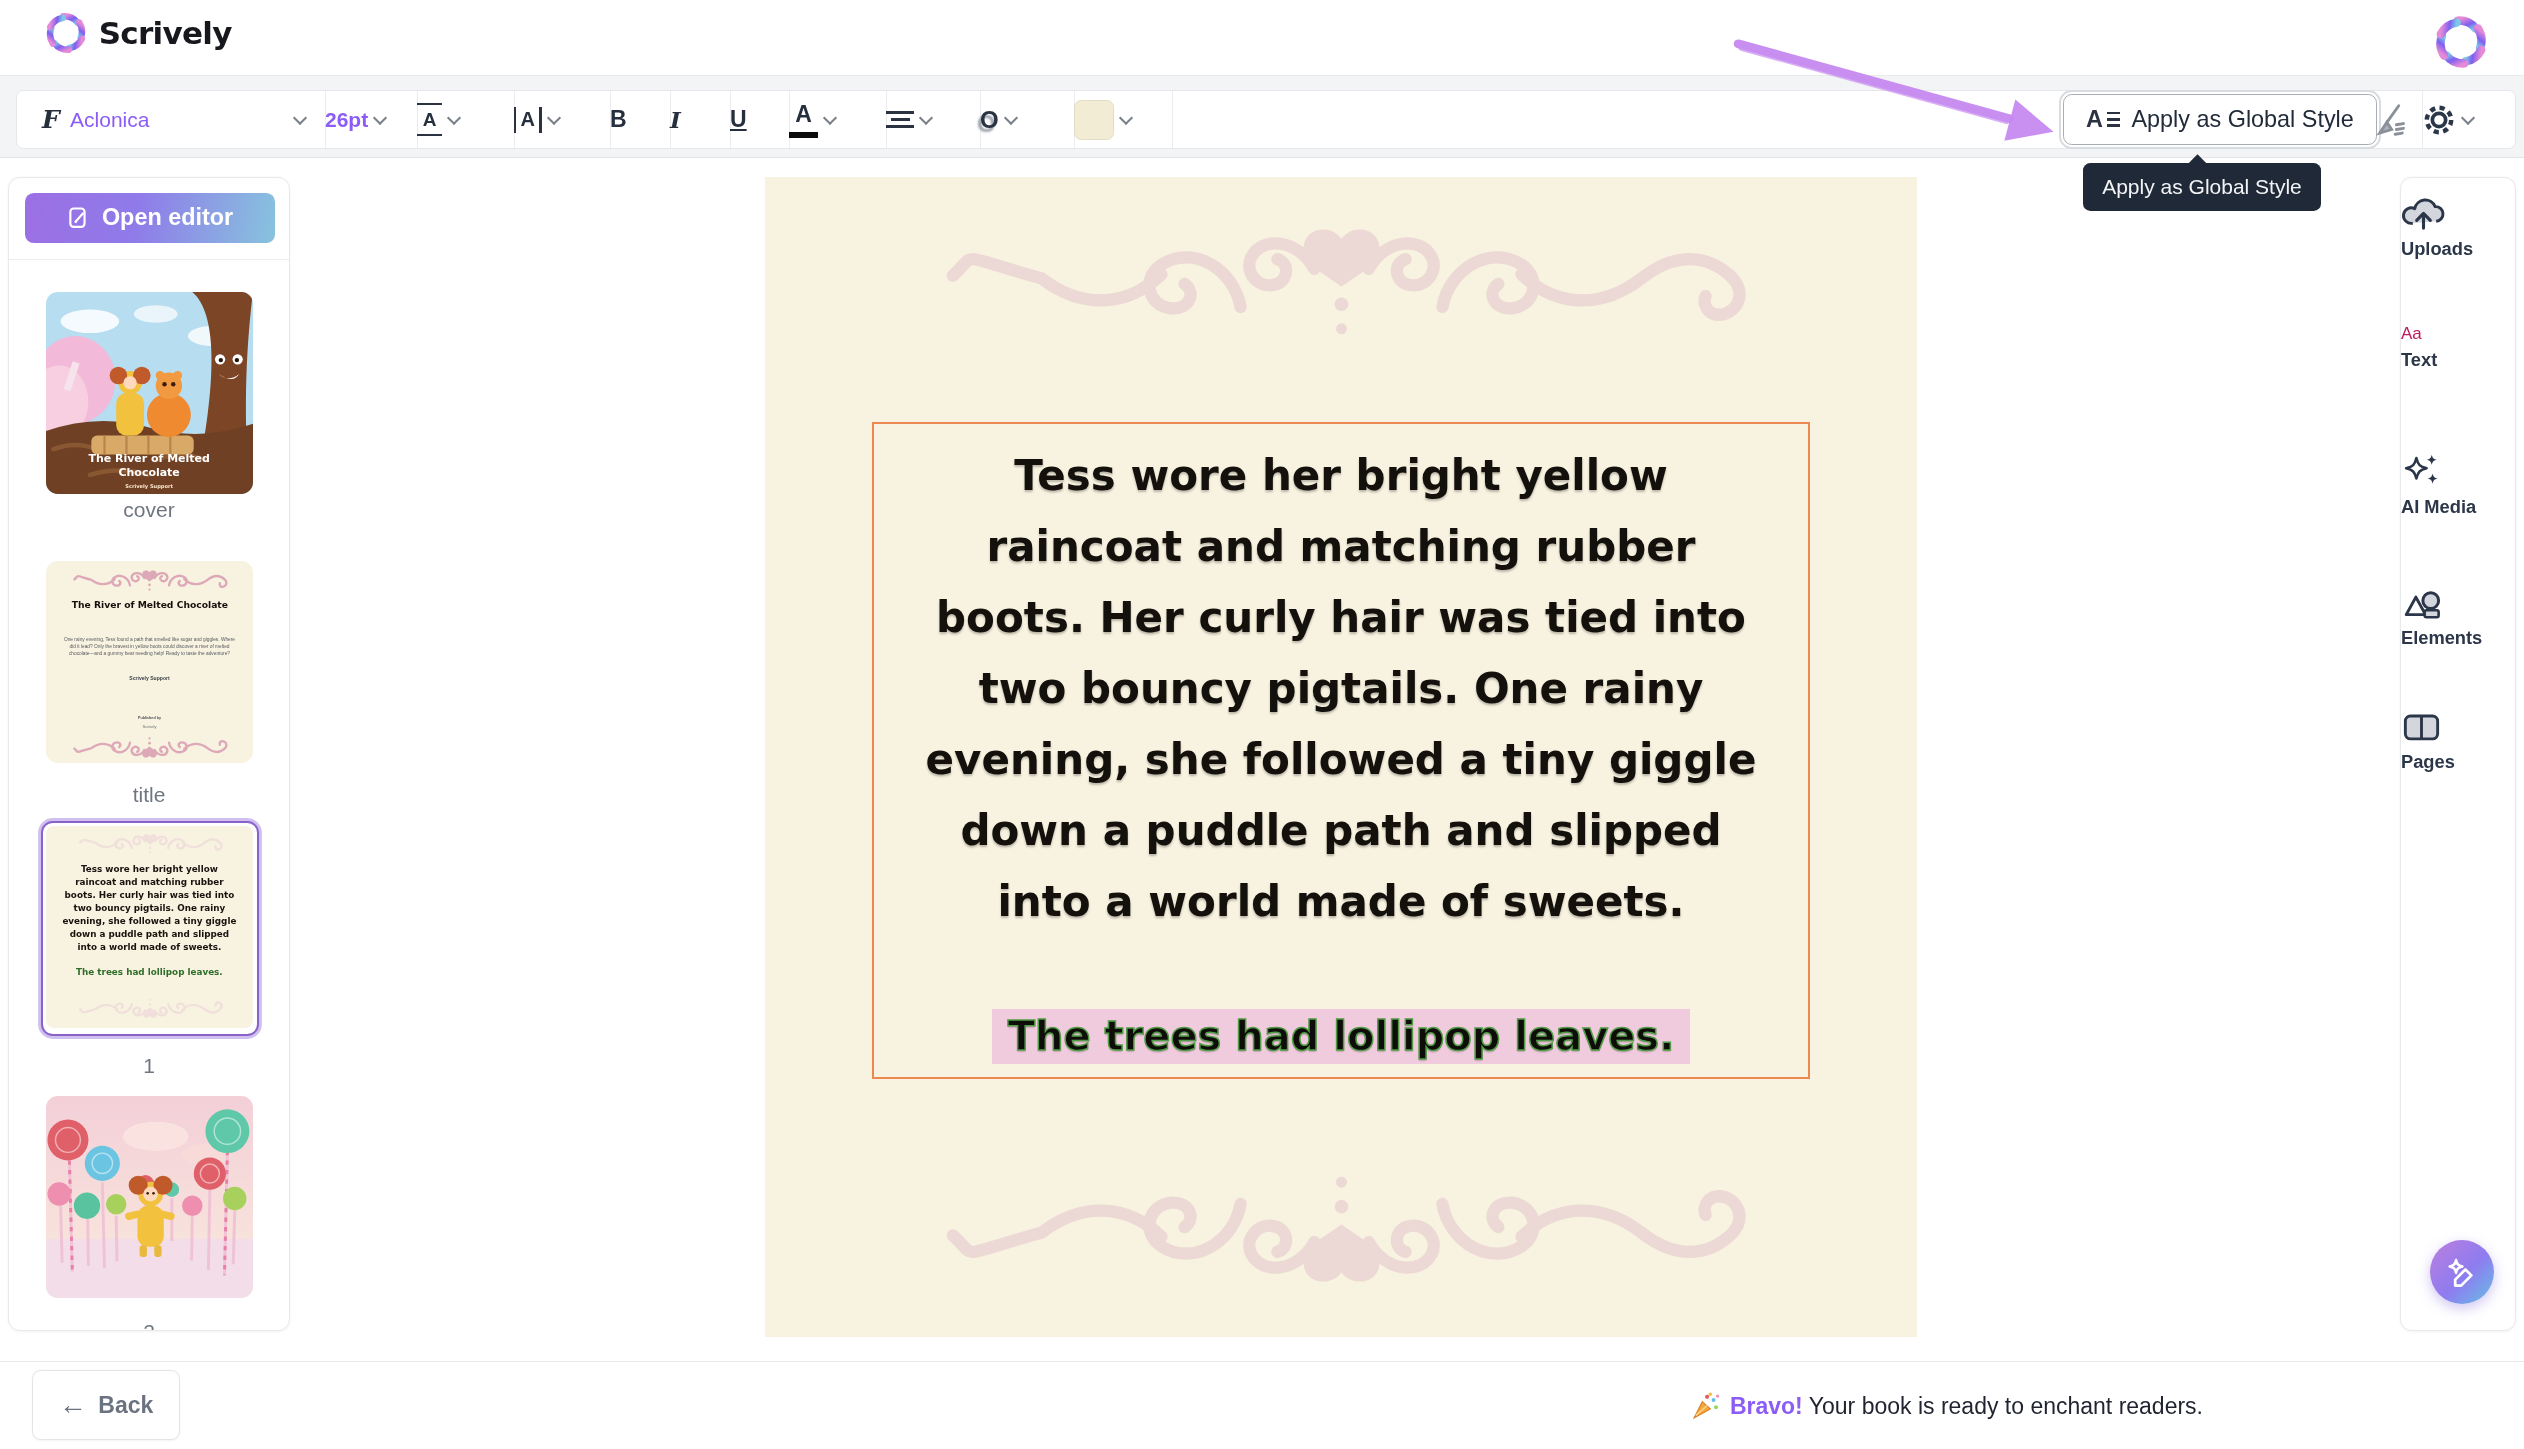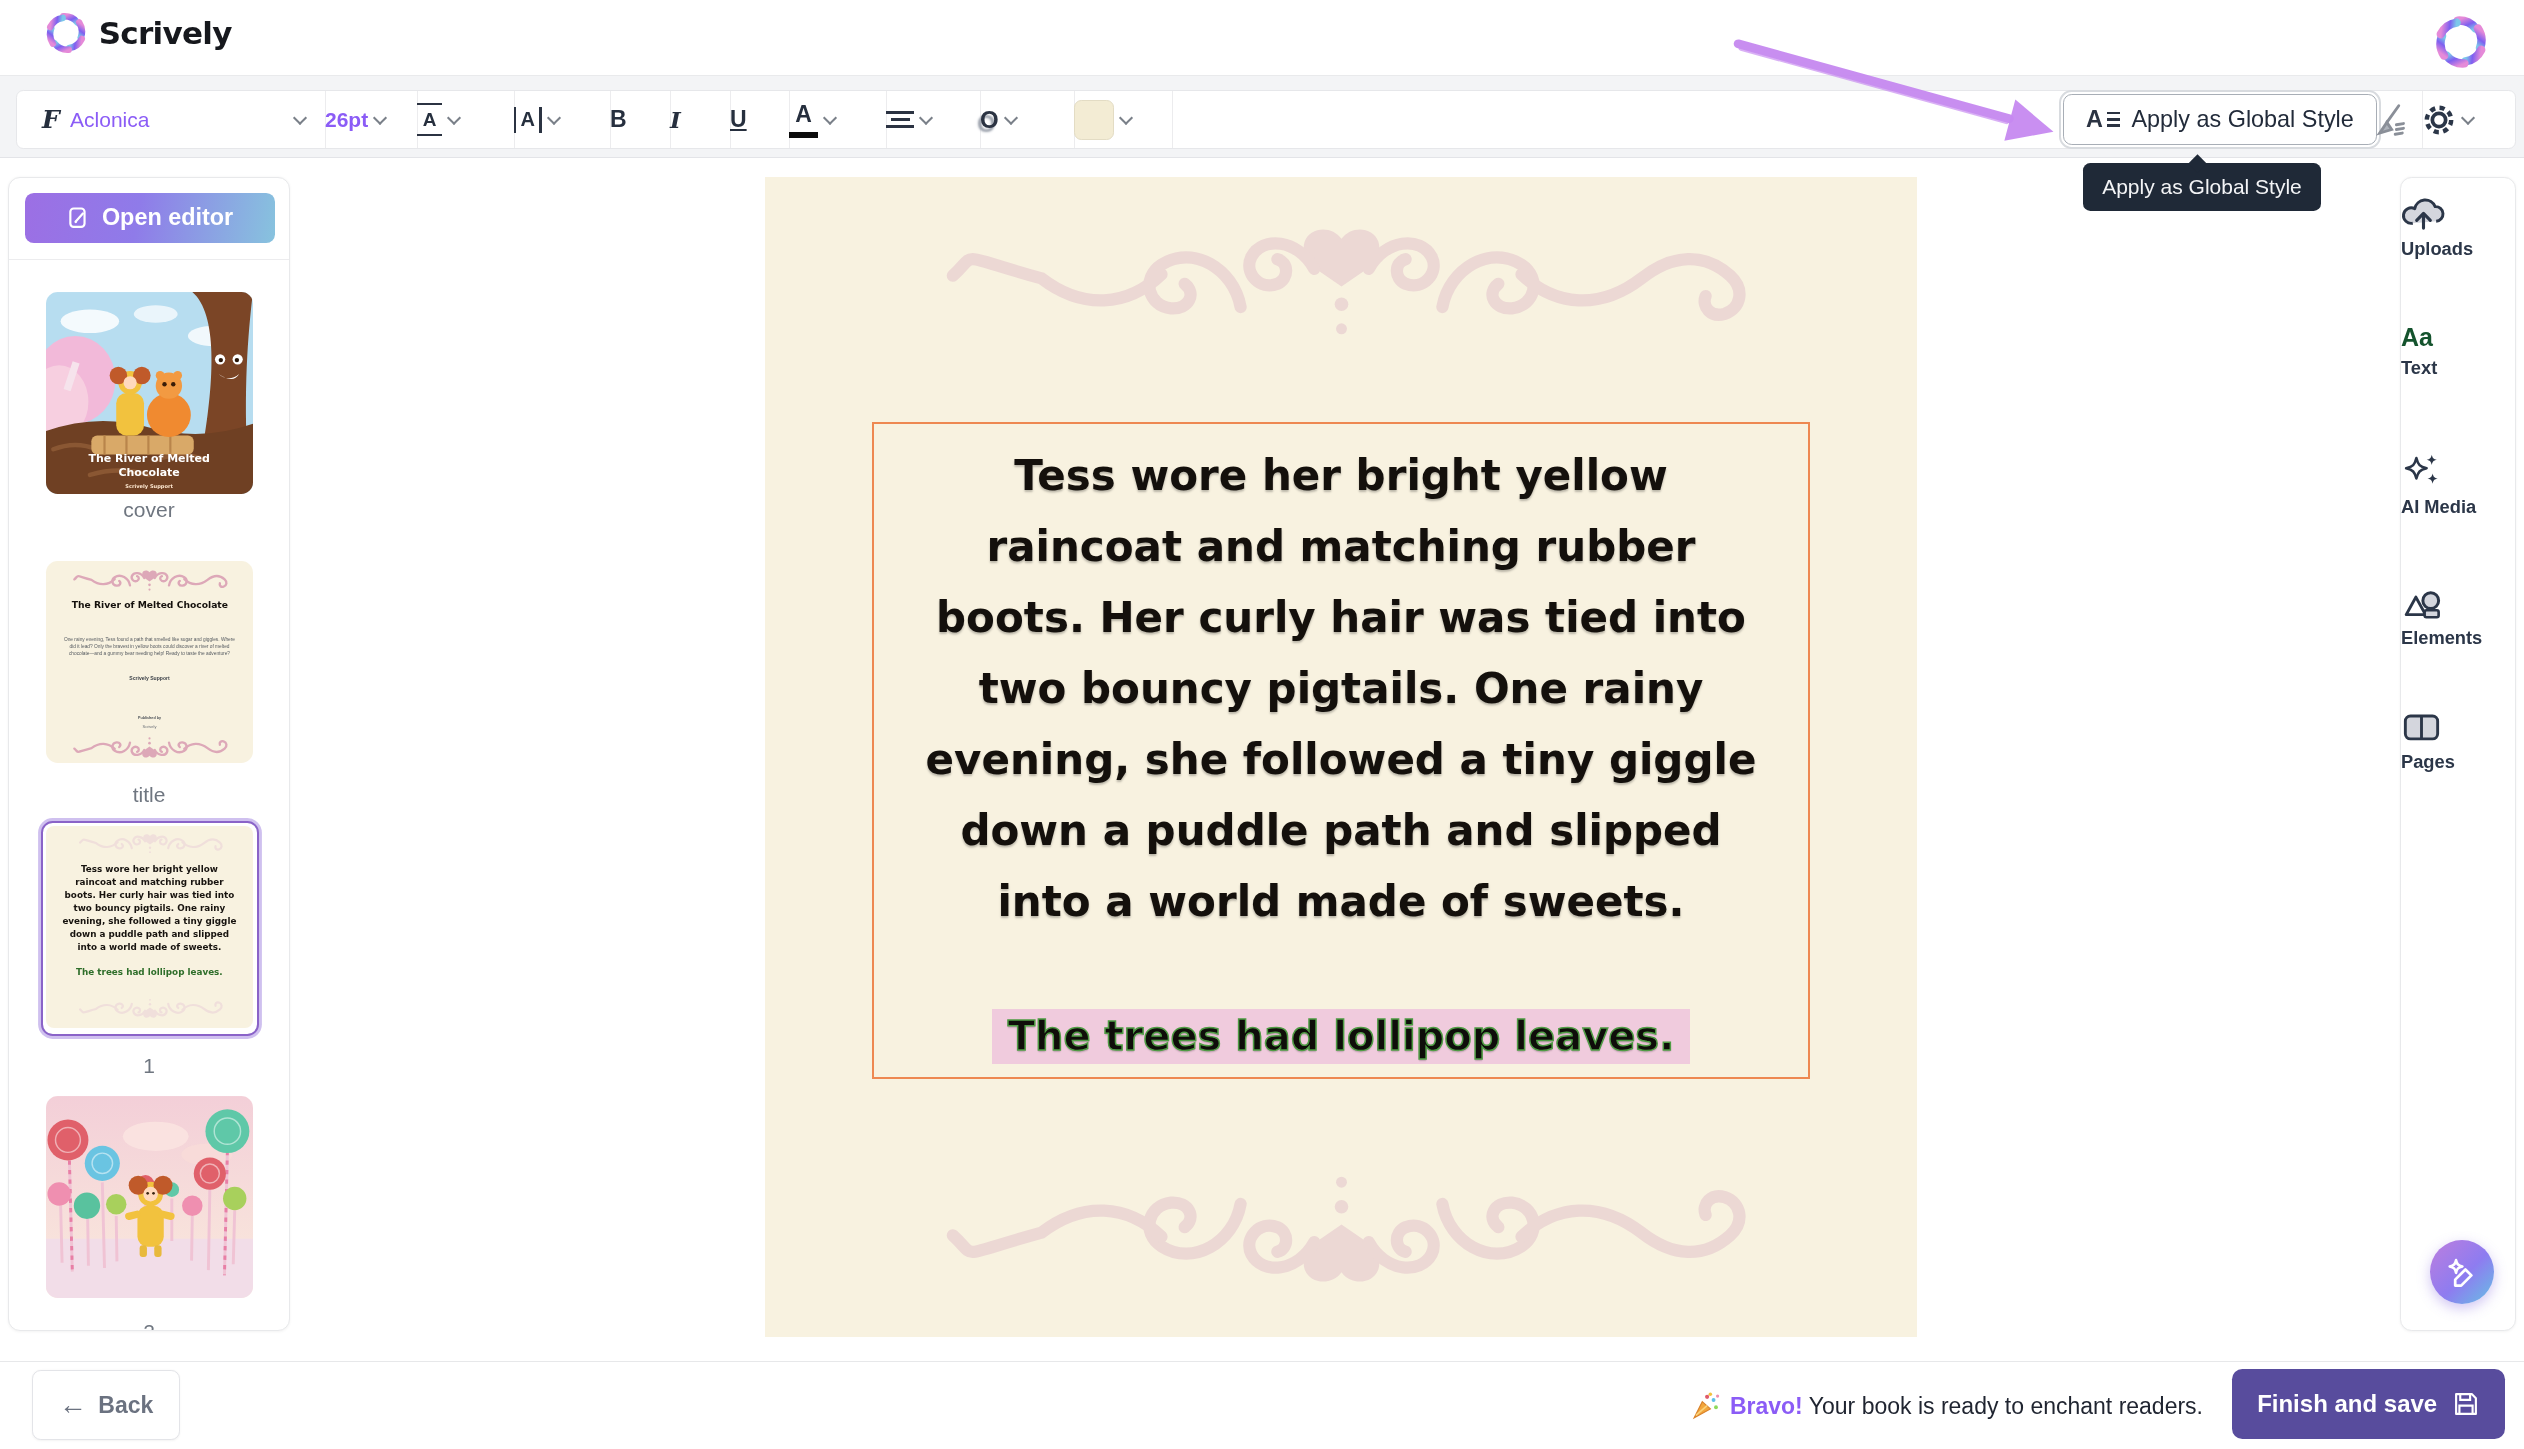--- a/index.html
+++ b/index.html
@@ -68,21 +68,21 @@
          text-shadow:0 2.2px 2.2px rgba(0,0,0,.25);}
   .hlrow{position:absolute;left:0;right:0;top:585px;text-align:center;}
   .hlspan{display:inline-block;background:#f0cbdd;padding:4.4px 16px;font-family:"DejaVu Sans",sans-serif;font-weight:700;
           font-size:40px;color:#0f0d0a;-webkit-text-stroke:1.5px #4f9c44;text-shadow:0 1.5px 1.5px rgba(0,0,0,.2);}
   .flour{position:absolute;left:111px;width:931px;height:150px;color:#ecd8d4;}
   
   .rpanel{position:absolute;left:2400px;top:177px;width:116px;height:1154px;background:#fff;border:0.7px solid #e8e9eb;
           border-radius:11.7px;box-sizing:border-box;box-shadow:0 0.7px 2.9px rgba(0,0,0,.05);}
   .ritem{position:absolute;left:0;width:115px;display:flex;flex-direction:column;align-items:flex-start;gap:7.3px;cursor:pointer;}
   .ritem .rlab{font-size:18.3px;font-weight:700;color:#2b3648;}
-  .rglyph{font-size:25px;font-weight:700;color:#14532d;line-height:1;}
+  .rglyph{font-size:17px;font-weight:400;color:#be185d;line-height:1;}
   .fab{position:absolute;left:2430px;top:1240px;width:64px;height:64px;border-radius:50%;
        background:linear-gradient(135deg,#bd7ede,#8e7cf0 55%,#66c0e4);display:flex;align-items:center;justify-content:center;
        box-shadow:0 4.4px 13px rgba(120,90,220,.35);cursor:pointer;z-index:30;}
   
   .footer{position:absolute;left:0;top:1361px;width:2525px;height:89px;background:#fff;border-top:0.7px solid #e7e8ea;}
   .backbtn{position:absolute;left:32px;top:8px;width:148px;height:70px;background:#fff;border:0.7px solid #e3e4e8;
            border-radius:8.8px;display:flex;align-items:center;justify-content:center;gap:11.7px;color:#6b7280;
            font-size:23px;font-weight:600;cursor:pointer;box-shadow:0 0.7px 2.2px rgba(0,0,0,.05);font-family:inherit;}
   .msg{position:absolute;right:322px;top:0;height:89px;display:flex;align-items:center;gap:10.3px;font-size:23px;color:#1f2430;}
   .msg b{color:#8b5cf6;text-align:center;}
@@ -487,24 +487,16 @@
         <path d="M6 29 L20 17" stroke="#fbd27a" stroke-width="2"></path>
         <circle cx="20" cy="6" r="2.6" fill="#e05c6a"></circle>
           <circle cx="28" cy="10" r="2.4" fill="#5fc0e8"></circle>
         <circle cx="31" cy="19" r="2.4" fill="#8eda5c"></circle>
           <circle cx="24" cy="2.8" r="2.2" fill="#f2c23e"></circle>
         <circle cx="33" cy="5" r="2" fill="#ef8fb0"></circle>
       </svg>
       <span><b>Bravo!</b>
       <span>Your book is ready to enchant readers.</span></span>
     </div>
-    <button class="finishbtn">
-      <span>Finish and save</span>
-      <svg width="28" height="28" viewBox="0 0 34 34">
-        <path d="M5 5 h19 l5 5 v19 h-24 z" fill="none" stroke="#fff" stroke-width="2.6" stroke-linejoin="round"></path>
-        <path d="M10 5 v7 h12 v-7" fill="none" stroke="#fff" stroke-width="2.6"></path>
-        <path d="M9 29 v-10 h16 v10" fill="none" stroke="#fff" stroke-width="2.6"></path>
-      </svg>
-    </button>
   </div>
 
 </div>
 
 
 </body></html>

